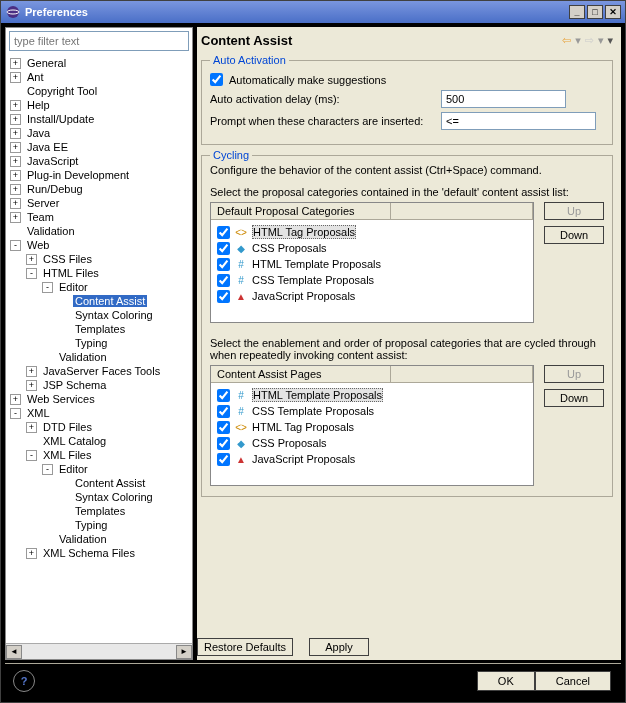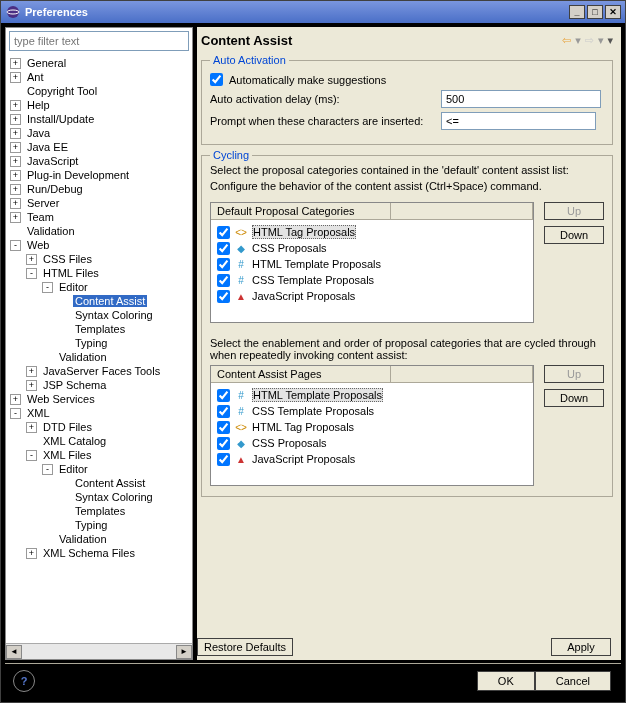--- a/index.html
+++ b/index.html
@@ -38,21 +38,21 @@
 .tbl { flex:1; border:1px solid #888; background:#fff; }
 .tbl-head { background:#ece9d8; border-bottom:1px solid #aca899; display:flex; }
 .tbl-head .th { padding:2px 6px; border-right:1px solid #aca899; }
 .tbl-body { padding:4px 2px 18px 2px; }
 .tbl-row { display:flex; align-items:center; gap:4px; padding:1px 4px; }
 .tbl-row.sel .txt { background:#e3e3e3; border:1px dotted #666; }
 .ico-sm{width:14px;height:14px;display:inline-flex;align-items:center;justify-content:center;font-size:10px;}
 .btncol { width:60px; display:flex; flex-direction:column; gap:6px; }
 .btn { border:1px solid #404040; background:#ece9d8; padding:2px 4px; text-align:center; cursor:pointer; min-width:56px;}
 .btn.disabled { color:#999; }
-.footer-btns { display:flex; justify-content:space-between; gap:8px; padding:6px 10px 4px 0;}
+.footer-btns { display:flex; justify-content:flex-start; gap:16px; padding:6px 10px 4px 0;}
 .bottom { display:flex; align-items:center; padding:6px 10px 6px 8px; border-top:1px solid #aca899; margin-top:3px;}
 .help-icon{width:22px;height:22px;border:1px solid #888;border-radius:50%;display:flex;align-items:center;justify-content:center;color:#5577cc;font-weight:bold;cursor:pointer;}
 .bottom .spacer{flex:1;}
 .big-btn{border:1px solid #404040; background:#ece9d8; padding:3px 20px; cursor:pointer;}
 input[type=checkbox]{width:13px;height:13px;}
 </style>
 </head>
 <body>
 
 <div class="window">
@@ -242,33 +242,33 @@
 
         <div class="content">
           <div class="group">
             <div class="group-title">Auto Activation</div>
             <div class="row">
               <input type="checkbox" checked="" style="">
               <span>Automatically make suggestions</span>
             </div>
             <div class="row">
               <span style="width:225px">Auto activation delay (ms):</span>
-              <input class="text-input" style="width: 160px;" value="500">
+              <input class="text-input" style="width: 125px;" value="500">
             </div>
             <div class="row">
               <span style="width:225px">Prompt when these characters are inserted:</span>
               <input class="text-input" style="width: 155px;" value="&lt;=">
             </div>
           </div>
 
           <div class="group">
             <div class="group-title">Cycling</div>
+            <div style="margin-bottom:10px">Configure the behavior of the content assist (Ctrl+Space) command.</div>
+
             <div style="margin-bottom:4px">Select the proposal categories contained in the 'default' content assist list:</div>
-
-            <div style="margin-bottom:10px">Configure the behavior of the content assist (Ctrl+Space) command.</div>
             <div class="table-wrap">
               <div class="tbl">
                 <div class="tbl-head">
                     <div class="th" style="flex:0 0 180px">Default Proposal Categories</div>
                     <div class="th" style="flex:1"></div>
                   </div>
                 <div class="tbl-body" id="defaults-body">
                     <div class="tbl-row sel">
                       <input type="checkbox" checked="" style="">
                       <span class="ico-sm" style="color: rgb(204, 136, 0);">&lt;&gt;</span>

